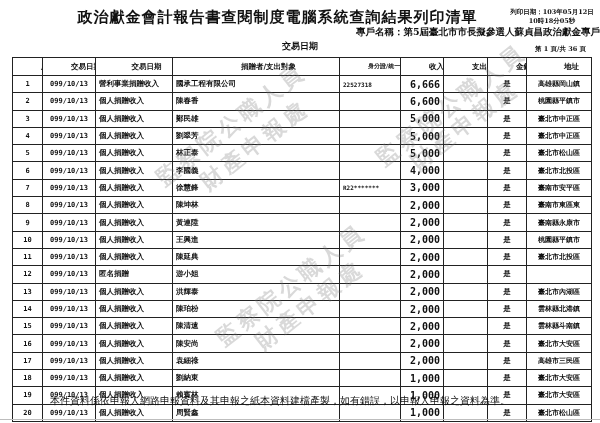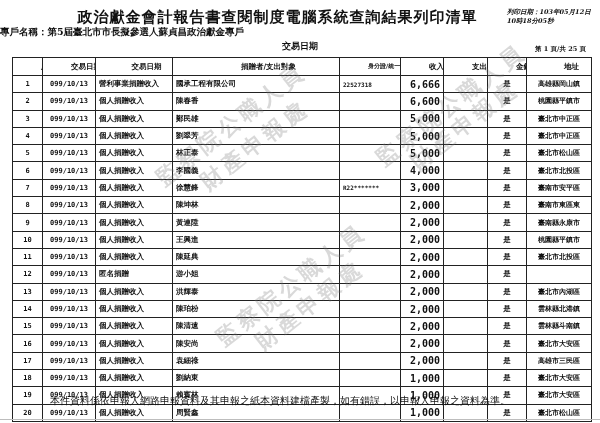--- a/index.html
+++ b/index.html
@@ -5,30 +5,30 @@
   html, body { margin: 0; padding: 0; background: #ffffff; }
   body {
     width: 600px; height: 423px; position: relative; overflow: hidden;
     font-family: "DejaVu Serif", "Liberation Serif", serif; color: #111;
   }
   .title {
     position: absolute; left: 0; width: 555px; top: 8px; text-align: center;
     font-size: 15px; font-weight: bold; letter-spacing: 1px;
   }
   .subtitle {
-    position: absolute; left: 0; width: 600px; top: 26px; text-align: left;
+    position: absolute; left: 0; width: 600px; top: 26px; text-align: right;
     font-size: 9.5px; font-weight: bold;
   }
   .report-type {
     position: absolute; left: 0; width: 600px; top: 40px; text-align: center;
     font-size: 9px; font-weight: bold;
   }
   .print-date {
     position: absolute; left: 507px; top: 8px; font-size: 6.5px; font-weight: bold;
-    line-height: 9px; text-align: left; width: 90px; font-style: italic;
+    line-height: 9px; text-align: center; width: 90px;
   }
   .print-date .line2 { display: block; }
   .page-info {
     position: absolute; left: 535px; top: 45px; font-size: 6.5px; font-weight: bold;
   }
   table.report {
     position: absolute; left: 12px; top: 57px;
     border-collapse: collapse; table-layout: fixed; width: 579px;
     font-size: 7.5px;
   }
@@ -60,21 +60,21 @@
 </head>
 <body>
 
 <div class="title">政治獻金會計報告書查閱制度電腦系統查詢結果列印清單</div>
 <div class="subtitle">專戶名稱：第5屆臺北市市長擬參選人蘇貞昌政治獻金專戶</div>
 <div class="report-type">交易日期</div>
 <div class="print-date">
   <span>列印日期：103年05月12日</span>
   <span class="line2">10時18分05秒</span>
 </div>
-<div class="page-info">第 1 頁/共 25 頁</div>
+<div class="page-info">第 1 頁/共 36 頁</div>
 
 <table class="report">
   <colgroup>
     <col style="width:30px">
       <col style="width:53px">
       <col style="width:77px">
       <col style="width:167px">
     <col style="width:61px">
       <col style="width:43px">
       <col style="width:44px">

